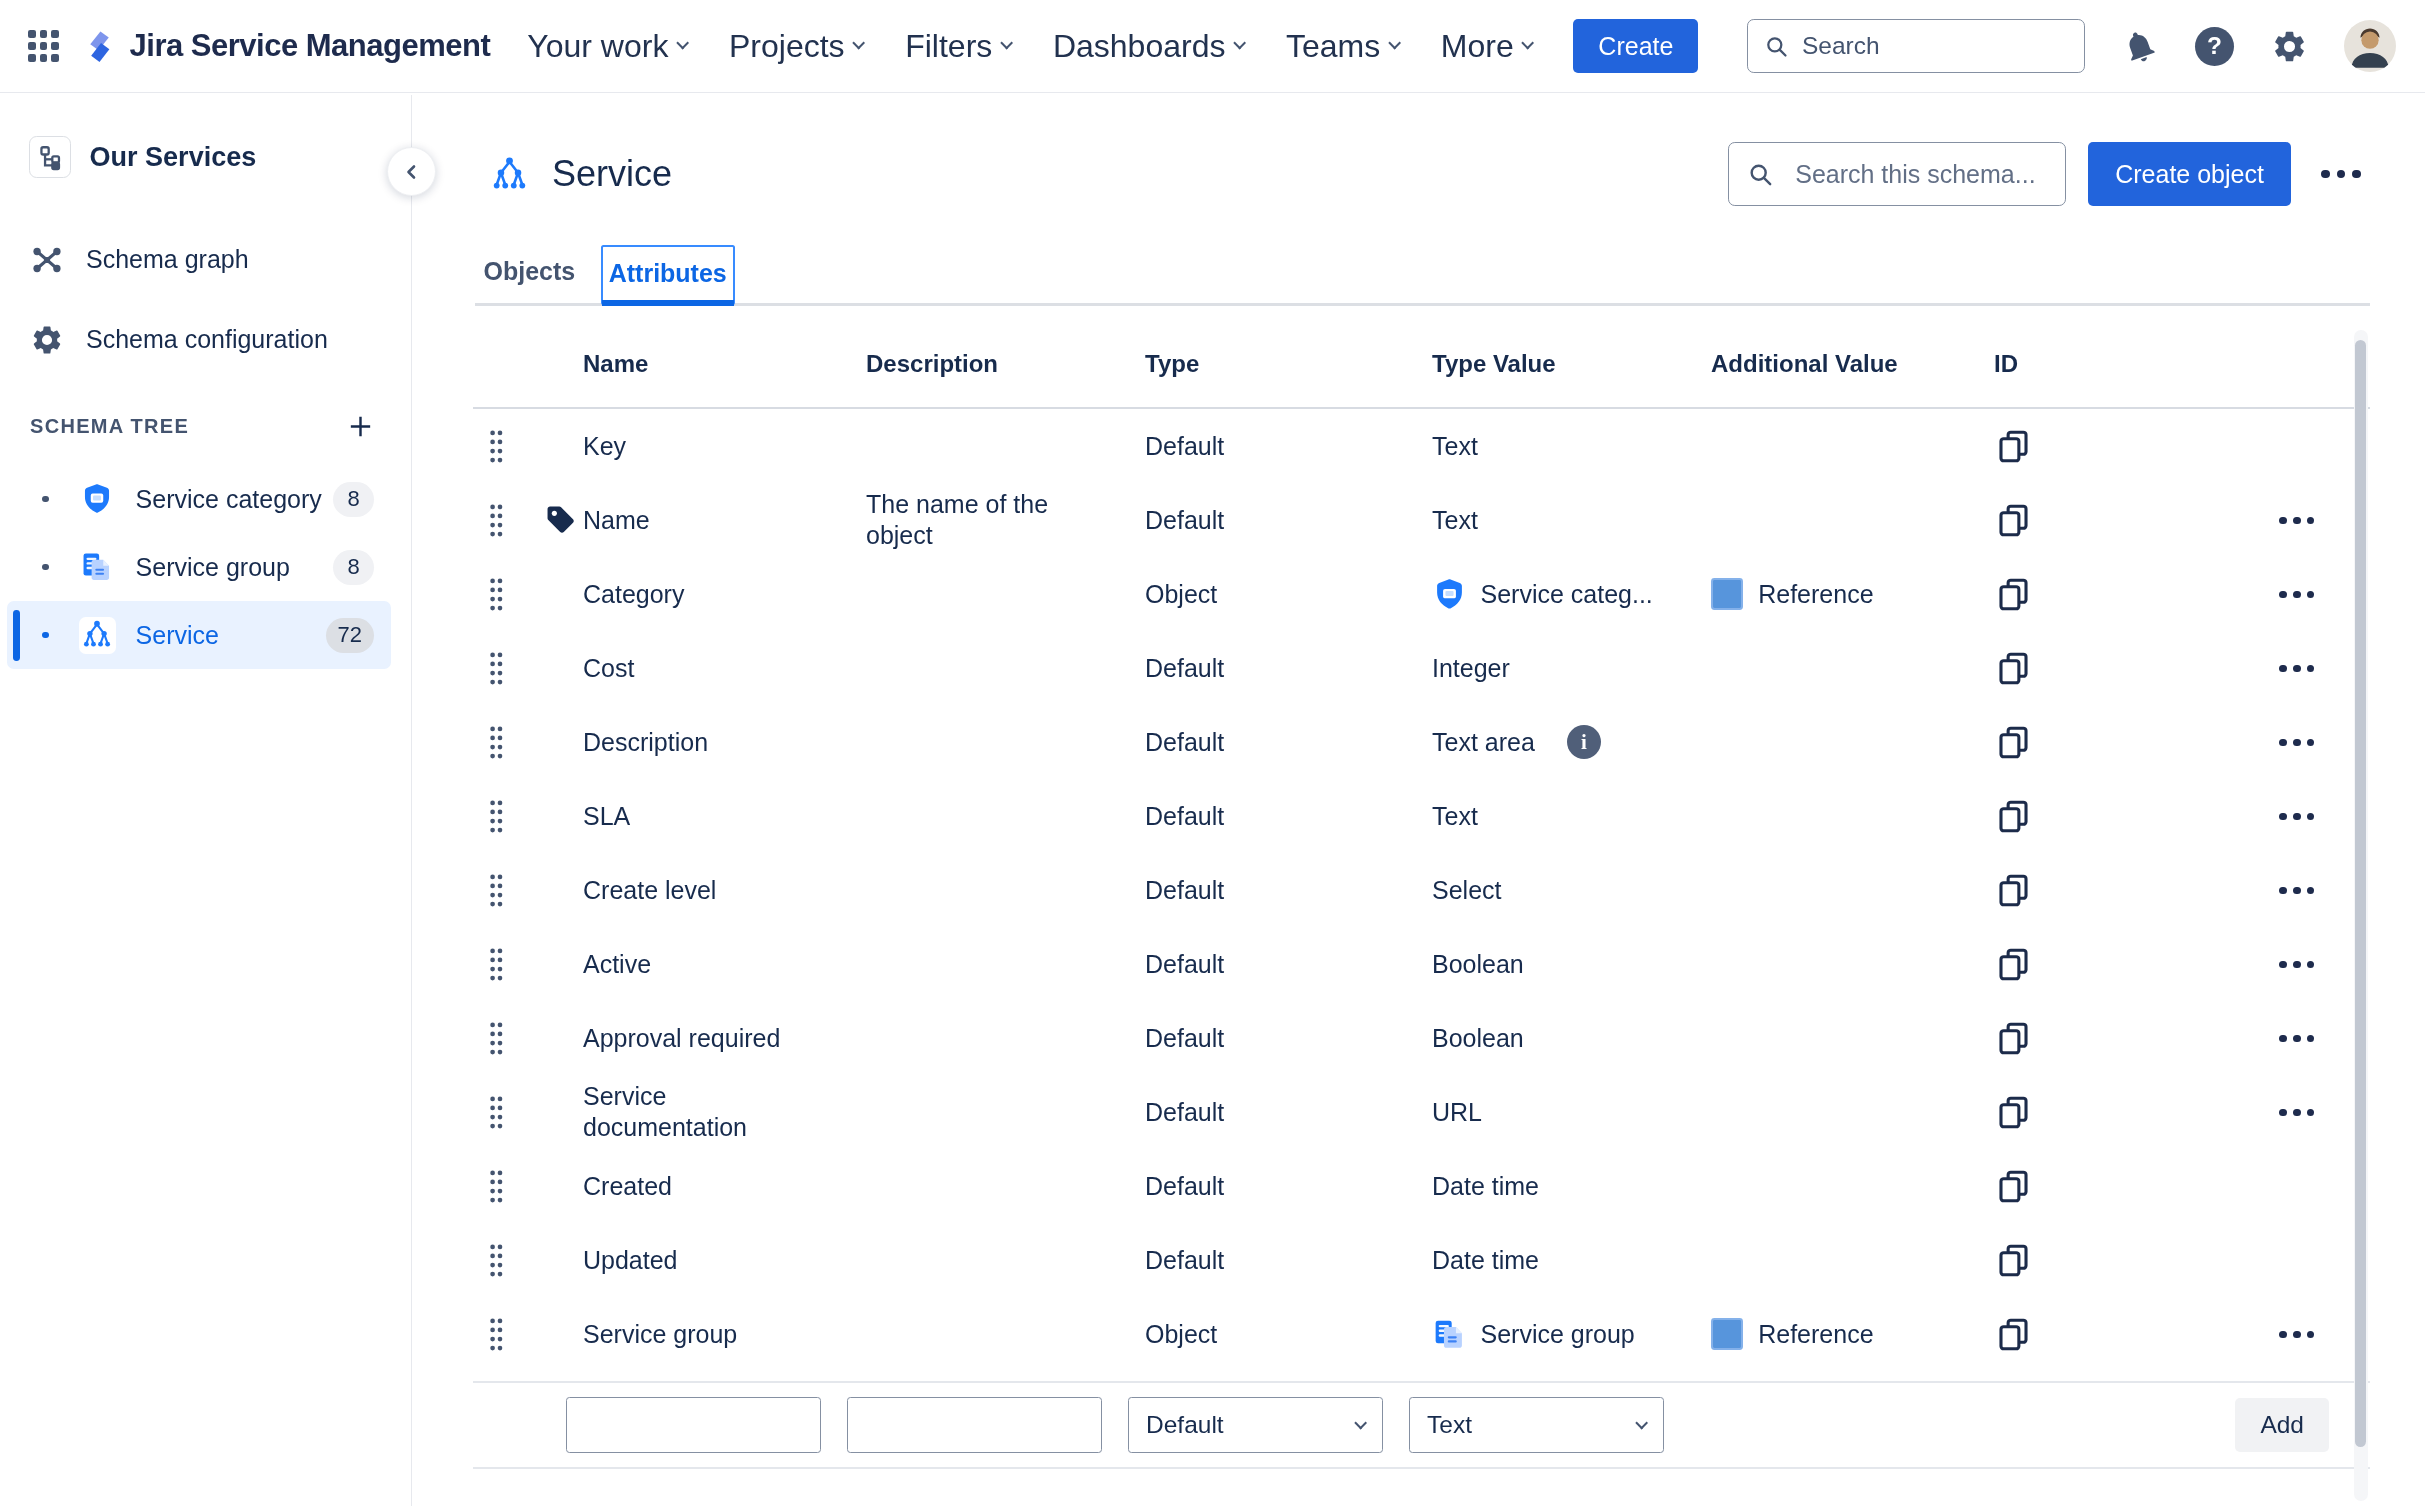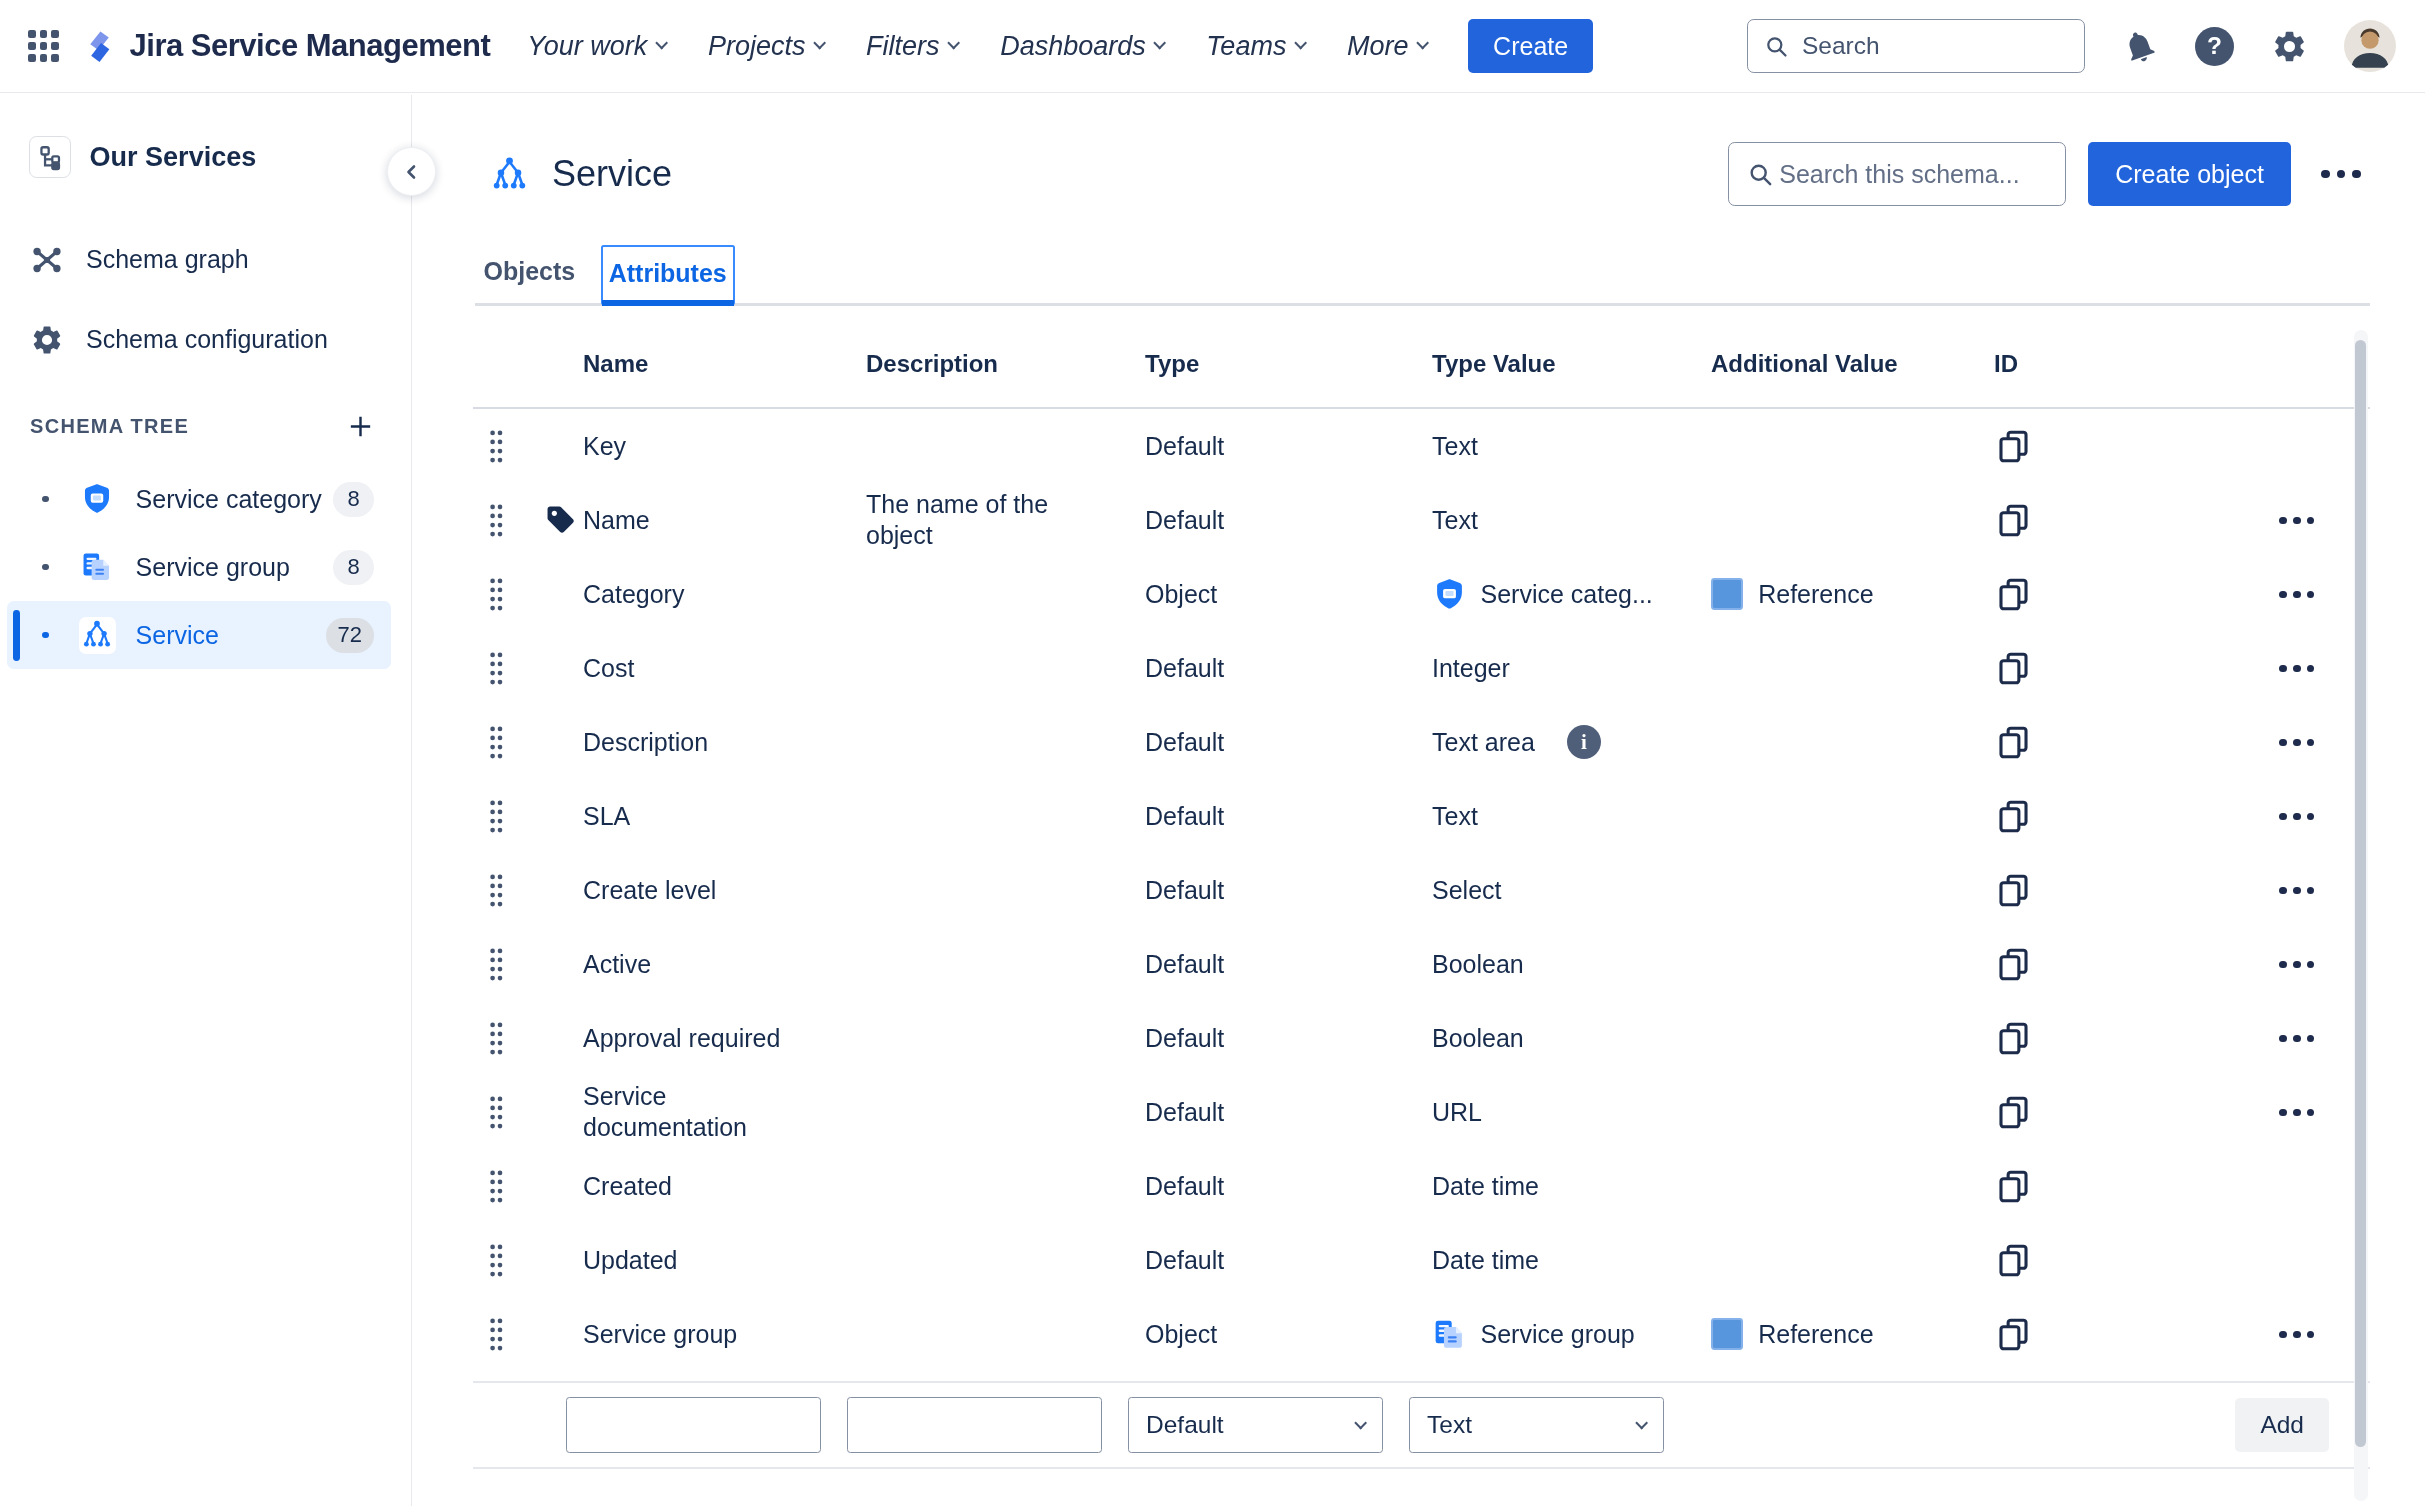--- a/index.html
+++ b/index.html
@@ -8,21 +8,21 @@
   input{font-family:inherit;outline:none;}
 
   
   .topnav{height:93px;display:flex;align-items:center;padding:0 30px 0 25px;border-bottom:1.7px solid #E7E9EE;position:relative;z-index:10;background:#fff;}
   .gridbtn{width:37px;height:37px;display:grid;grid-template-columns:repeat(3,7.6px);grid-template-rows:repeat(3,7.6px);gap:4.2px;align-content:center;justify-content:center;margin-right:18.6px;}
   .gridbtn i{background:#44546F;border-radius:2.1px;}
   .logo{display:flex;align-items:center;gap:12px;margin-right:37px;}
   .logo svg{width:37px;height:37px;}
   .wordmark{font-size:31px;font-weight:600;color:#1E2B4D;letter-spacing:-0.5px;white-space:nowrap;}
   .navitems{display:flex;align-items:center;gap:42px;}
-  .navitem{display:flex;align-items:center;gap:9.3px;font-size:27px;font-weight:500;color:#22324F;font-style:italic;}
+  .navitem{display:flex;align-items:center;gap:9.3px;font-size:32px;font-weight:500;color:#22324F;}
   .chev{width:9.3px;height:9.3px;border-right:2.5px solid #44546F;border-bottom:2.5px solid #44546F;transform:rotate(45deg) translate(-1.7px,-1.7px);display:inline-block;}
   .create-btn{margin-left:41px;height:54px;padding:0 25px;background:#2264DC;color:#fff;font-size:25px;font-weight:500;border-radius:5px;}
   .nav-right{margin-left:auto;display:flex;align-items:center;gap:34px;}
   .nav-search{width:338px;height:54px;border:1.7px solid #8590A2;border-radius:6.8px;display:flex;align-items:center;padding:0 15px;gap:12px;color:#44546F;}
   .nav-search svg{width:27px;height:27px;flex:none;}
   .nav-search input{border:none;font-size:24.5px;color:#172B4D;width:100%;}
   .nav-search input::placeholder{color:#44546F;}
   .iconbtn{width:41px;height:41px;display:flex;align-items:center;justify-content:center;}
   .iconbtn svg{width:37px;height:37px;}
   .helpcircle{width:39px;height:39px;border-radius:50%;background:#44546F;color:#fff;font-size:24.5px;font-weight:700;display:flex;align-items:center;justify-content:center;}
@@ -59,21 +59,21 @@
   .tree-row.selected .bullet{background:#0C66E4;}
   .tree-row.selected .t-icon{background:#fff;border-radius:6.8px;}
 
   
   .main{position:absolute;top:95px;left:413px;right:0;bottom:0;background:#fff;}
   .main-header{display:flex;align-items:center;padding:47px 56px 0 76px;}
   .title-icon{width:41px;height:41px;margin-right:22px;}
   .title-icon svg{width:41px;height:41px;}
   .page-title{font-size:36px;font-weight:500;color:#172B4D;}
   .mh-right{margin-left:auto;display:flex;align-items:center;gap:22px;}
-  .schema-search{width:338px;height:64px;border:1.7px solid #8590A2;border-radius:6.8px;display:flex;align-items:center;padding:0 17px;gap:4px;color:#44546F;background:#fff;}
+  .schema-search{width:338px;height:64px;border:1.7px solid #8590A2;border-radius:6.8px;display:flex;align-items:center;padding:0 17px;gap:20px;color:#44546F;background:#fff;}
   .schema-search svg{width:29px;height:29px;flex:none;}
   .schema-search input{border:none;font-size:25px;color:#172B4D;width:100%;}
   .schema-search input::placeholder{color:#626F86;}
   .create-obj-btn{height:64px;padding:0 27px;background:#2264DC;color:#fff;font-size:25px;font-weight:500;border-radius:5px;}
   .meatball{display:flex;align-items:center;gap:6.8px;padding:8.5px;}
   .meatball i{width:8.5px;height:8.5px;border-radius:50%;background:#1E2B4D;display:block;}
 
   .tabs{display:flex;align-items:center;margin:39px 55px 0 62px;border-bottom:3.4px solid #DCDFE4;}
   .tab{font-size:25px;font-weight:600;color:#44546F;padding:12px 8.5px 17px;}
   .tab.selected{color:#0C66E4;border:2.5px solid #388BFF;border-radius:2.5px;padding:12px 6px 15px;margin-left:17px;position:relative;margin-bottom:-1.7px;}

